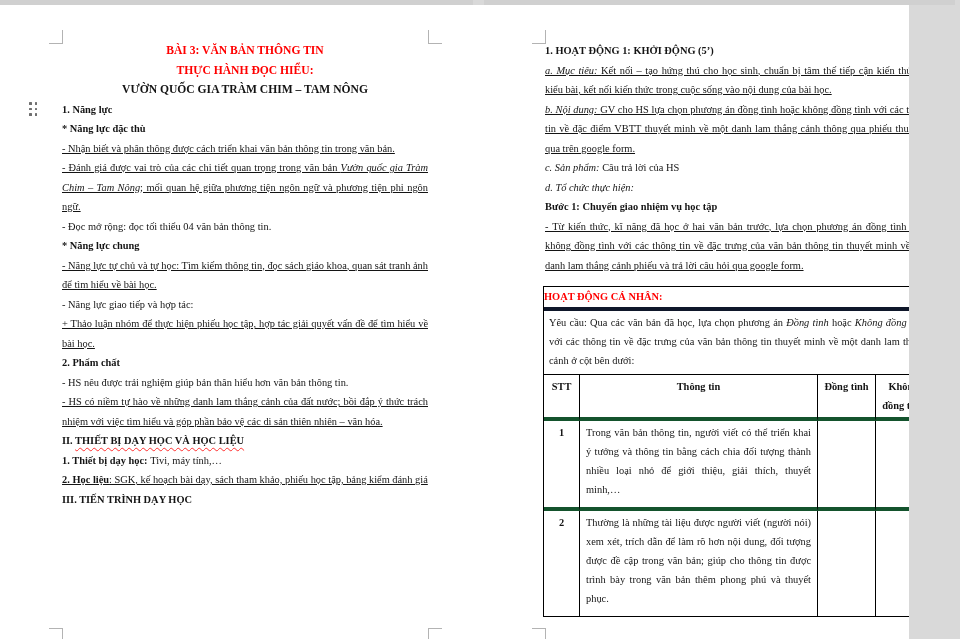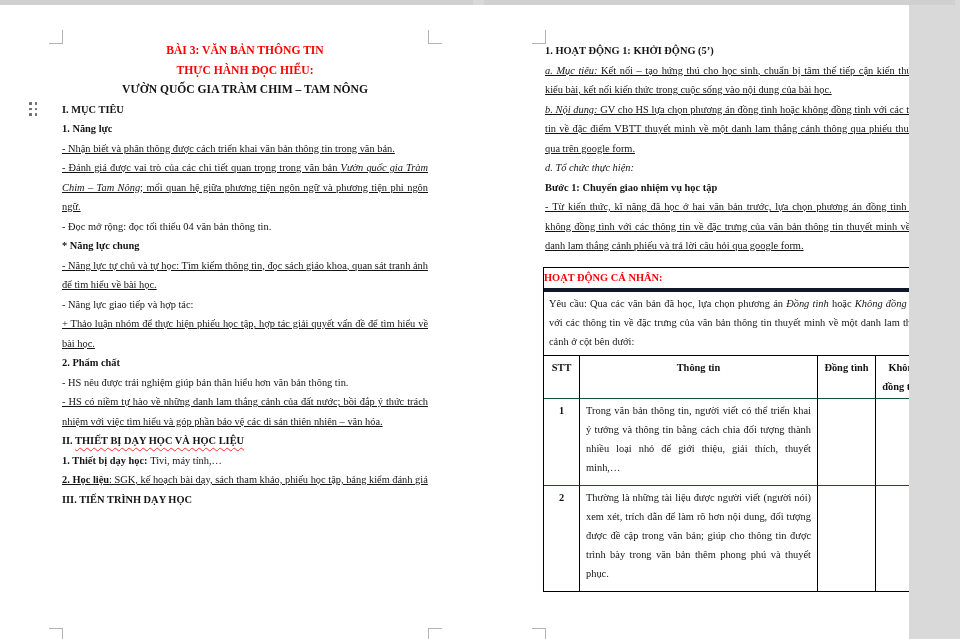--- a/index.html
+++ b/index.html
@@ -46,21 +46,21 @@
   
   .drag-handle{position:absolute;left:29px;top:97px;width:9px;height:14px;
     display:grid;grid-template-columns:2.5px 2.5px;grid-auto-rows:2.5px;gap:3px 3px;cursor:move;}
   .drag-handle span{background:#6f6f6f;border-radius:0.5px;}
 
   
   .tbl{margin:11px 0 0 -2px;width:389px;border:1.5px solid #000;box-sizing:border-box;}
   .tbl-title{text-align:left;line-height:20px;border-bottom:4px solid #0f172a;}
   .tbl-req{padding:2px 5px 4px;text-align:justify;line-height:19px;border-bottom:1px solid #000;}
   .tg{display:grid;grid-template-columns:36px 238px 58px 1fr;}
-  .tc{border-right:1px solid #000;border-bottom:1px solid #14532d;box-sizing:border-box;}
+  .tc{border-right:1px solid #000;border-bottom:4px solid #14532d;box-sizing:border-box;}
   .tc.c-last{border-right:0;}
   .tc.r-last{border-bottom:0;}
   .th{font-weight:bold;text-align:center;line-height:19px;padding:2px 2px;}
   .td-stt{font-weight:bold;text-align:center;line-height:19px;padding-top:2px;}
   .td-text{padding:2px 6px 8px;text-align:justify;line-height:19px;}
   .td-ans{min-height:10px;}
 </style>
 </head>
 <body>
 
@@ -79,22 +79,22 @@
       <span></span>
       <span></span>
       <span></span>
       <span></span>
   </div>
 
   <div class="content" id="c1">
       <div class="para center title-lg"><span class="b red">BÀI 3: VĂN BẢN THÔNG TIN</span></div>
       <div class="para center title-lg"><span class="b red">THỰC HÀNH ĐỌC HIỂU:</span></div>
       <div class="para center title-lg"><span class="b">VƯỜN QUỐC GIA TRÀM CHIM – TAM NÔNG</span></div>
-      <div class="para left"><span class="b">I. MỤC TIÊU</span></div>
       <div class="para left"><span class="b">1. Năng lực</span></div>
+      <div class="para left"><span class="b">* Năng lực đặc thù</span></div>
       <div class="para just"><span>- Nhận biết và phân thông được cách triển khai văn bản thông tin trong văn bản.</span></div>
       <div class="para just"><span>- Đánh giá được vai trò của các chi tiết quan trọng trong văn bản </span><span class="i">Vườn quốc gia Tràm Chim – Tam Nông</span><span>; mối quan hệ giữa phương tiện ngôn ngữ và phương tiện phi ngôn ngữ.</span></div>
       <div class="para left"><span>- Đọc mở rộng: đọc tối thiểu 04 văn bản thông tin.</span></div>
       <div class="para left"><span class="b">* Năng lực chung</span></div>
       <div class="para just"><span>- Năng lực tự chủ và tự học: Tìm kiếm thông tin, đọc sách giáo khoa, quan sát tranh ảnh để tìm hiểu về bài học.</span></div>
       <div class="para left"><span>- Năng lực giao tiếp và hợp tác:</span></div>
       <div class="para just"><span>+ Thảo luận nhóm để thực hiện phiếu học tập, hợp tác giải quyết vấn đề để tìm hiểu về bài học.</span></div>
       <div class="para left"><span class="b">2. Phẩm chất</span></div>
       <div class="para left"><span>- HS nêu được trải nghiệm giúp bản thân hiểu hơn văn bản thông tin.</span></div>
       <div class="para just"><span>- HS có niềm tự hào về những danh lam thắng cảnh của đất nước; bồi đắp ý thức trách nhiệm với việc tìm hiểu và góp phần bảo vệ các di sản thiên nhiên – văn hóa.</span></div>
@@ -109,20 +109,21 @@
   <div class="mark tl" style="left:48px;top:25px;"></div>
   <div class="mark tr" style="left:446px;top:25px;"></div>
   <div class="mark bl" style="left:48px;top:623px;"></div>
   <div class="mark br" style="left:446px;top:623px;"></div>
 
   <div class="content" id="c2">
     <div>
         <div class="para left"><span class="b">1. HOẠT ĐỘNG 1: KHỞI ĐỘNG (5’)</span></div>
         <div class="para just"><span class="i">a. Mục tiêu: </span><span>Kết nối – tạo hứng thú cho học sinh, chuẩn bị tâm thế tiếp cận kiến thức về kiểu bài, kết nối kiến thức trong cuộc sống vào nội dung của bài học.</span></div>
         <div class="para just"><span class="i">b. Nội dung: </span><span>GV cho HS lựa chọn phương án đồng tình hoặc không đồng tình với các thông tin về đặc điểm VBTT thuyết minh về một danh lam thắng cảnh thông qua phiếu thu thập qua trên google form.</span></div>
+        <div class="para left"><span class="i">c. Sản phẩm: </span><span>Câu trả lời của HS</span></div>
         <div class="para left"><span class="i">d. Tổ chức thực hiện:</span></div>
         <div class="para left"><span class="b">Bước 1: Chuyển giao nhiệm vụ học tập</span></div>
         <div class="para just"><span>- Từ kiến thức, kĩ năng đã học ở hai văn bản trước, lựa chọn phương án đồng tình hoặc không đồng tình với các thông tin về đặc trưng của văn bản thông tin thuyết minh về một danh lam thắng cảnh phiếu  và trả lời câu hỏi qua google form.</span></div>
       </div>
 
     <div class="tbl">
       <div class="tbl-title b red">HOẠT ĐỘNG CÁ NHÂN:</div>
       <div class="tbl-req"><span>Yêu cầu: Qua các văn bản đã học, lựa chọn phương án </span><span class="i">Đồng tình</span><span> hoặc </span><span class="i">Không đồng tình</span><span> với các thông tin về đặc trưng của văn bản thông tin thuyết minh về một danh lam thắng cảnh ở cột bên dưới:</span></div>
       <div class="tg">
         <div class="tc th">STT</div>

